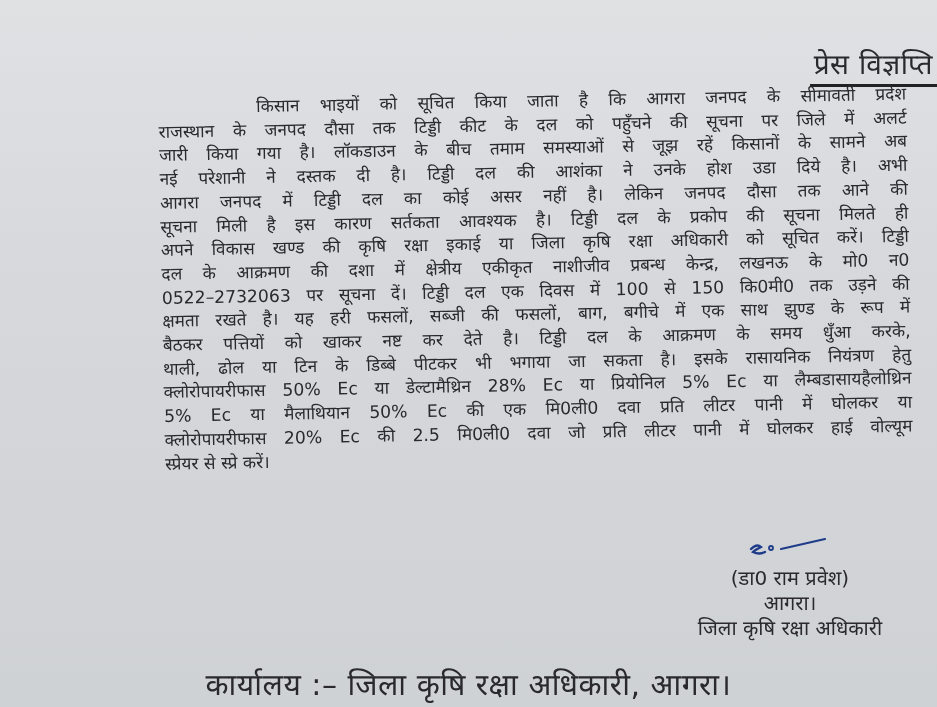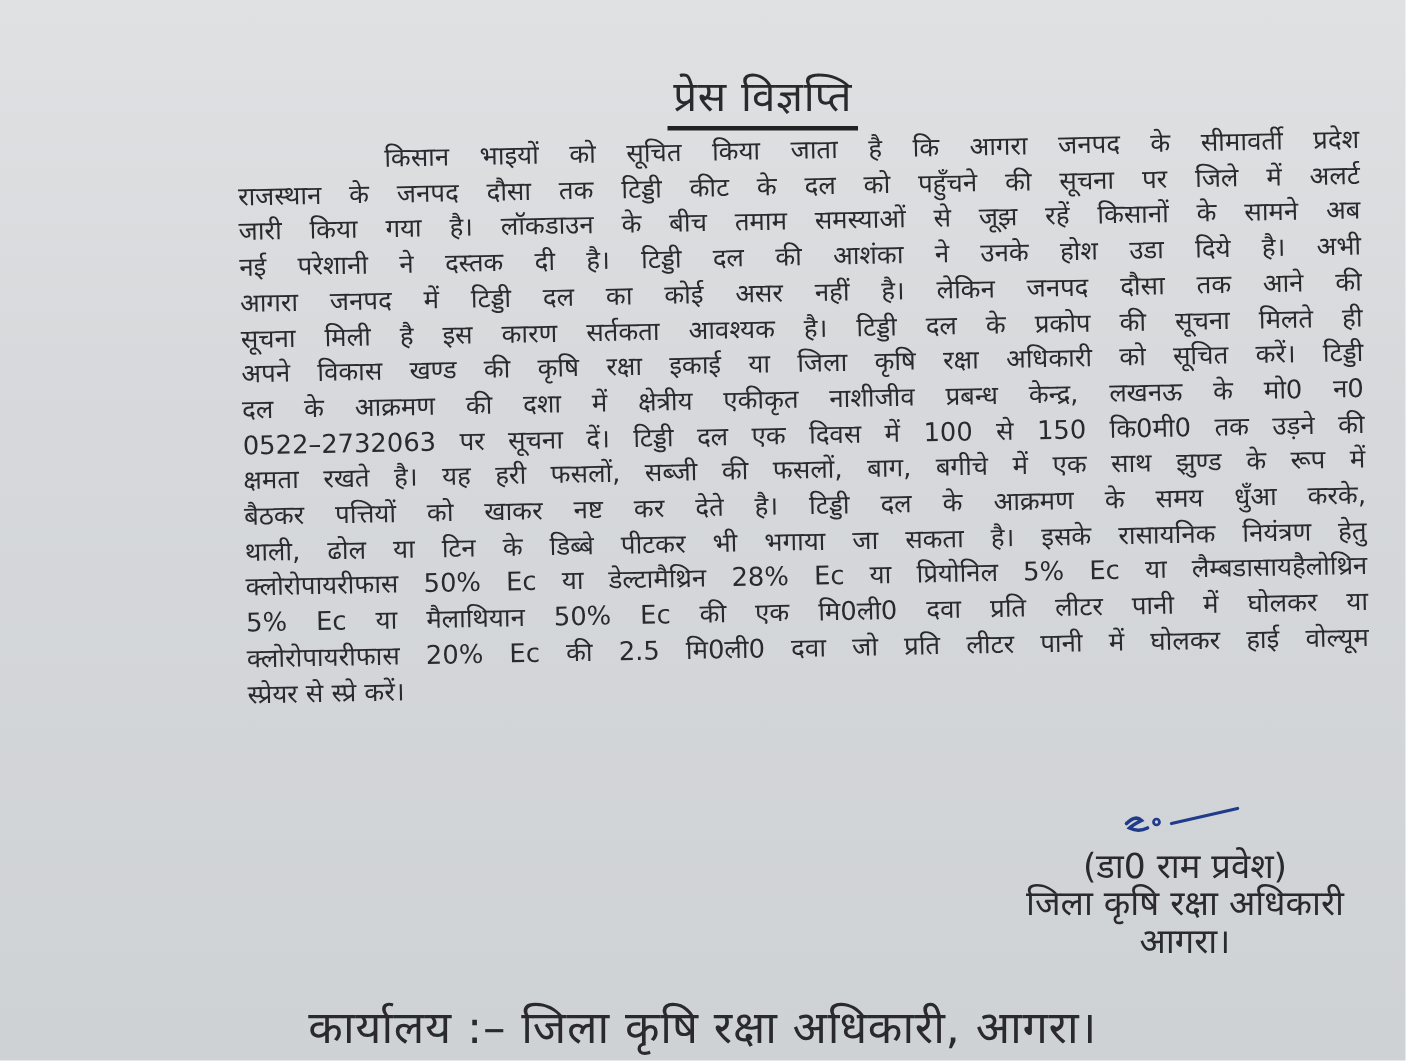--- a/index.html
+++ b/index.html
@@ -17,21 +17,21 @@
     }
     .page {
       position: absolute;
       left: 0; top: 0;
       width: 937px; height: 707px;
     }
     .title {
       position: absolute;
       left: 0; right: 0;
       top: 44px;
-      text-align: center;
+      text-align: right;
       font-size: 28px;
       font-weight: normal;
       letter-spacing: 0.5px;
     }
     .title span {
       display: inline-block;
       border-bottom: 3px solid #222;
       padding: 0 4px 2px 4px;
       margin-left: 80px;
     }
@@ -66,21 +66,21 @@
       top: 535px;
       width: 90px;
       height: 24px;
     }
     .signature-block {
       position: absolute;
       left: 660px;
       top: 566px;
       width: 260px;
       text-align: center;
-      font-size: 23px;
+      font-size: 20px;
       line-height: 25px;
     }
     .footer {
       position: absolute;
       left: 0; right: 0;
       top: 663px;
       text-align: center;
       font-size: 30px;
       letter-spacing: 0.5px;
     }
@@ -114,19 +114,19 @@
   </div>
 
   <svg class="signature-mark" viewBox="0 0 90 24">
     <path d="M6 14 Q12 8 16 12 Q10 15 8 17 Q14 20 20 17" fill="none" stroke="#1f3b8a" stroke-width="2.4" stroke-linecap="round"></path>
     <circle cx="26" cy="13" r="2" fill="none" stroke="#1f3b8a" stroke-width="1.8"></circle>
     <path d="M36 14 L80 4" fill="none" stroke="#1f3b8a" stroke-width="2.2" stroke-linecap="round"></path>
   </svg>
 
   <div class="signature-block">
     <div>(डा0 राम प्रवेश)</div>
+    <div>आगरा।</div>
     <div>जिला कृषि रक्षा अधिकारी</div>
-    <div>आगरा।</div>
   </div>
 
   <div class="footer">कार्यालय :– जिला कृषि रक्षा अधिकारी, आगरा।</div>
 
 </div>
 
 </body></html>

